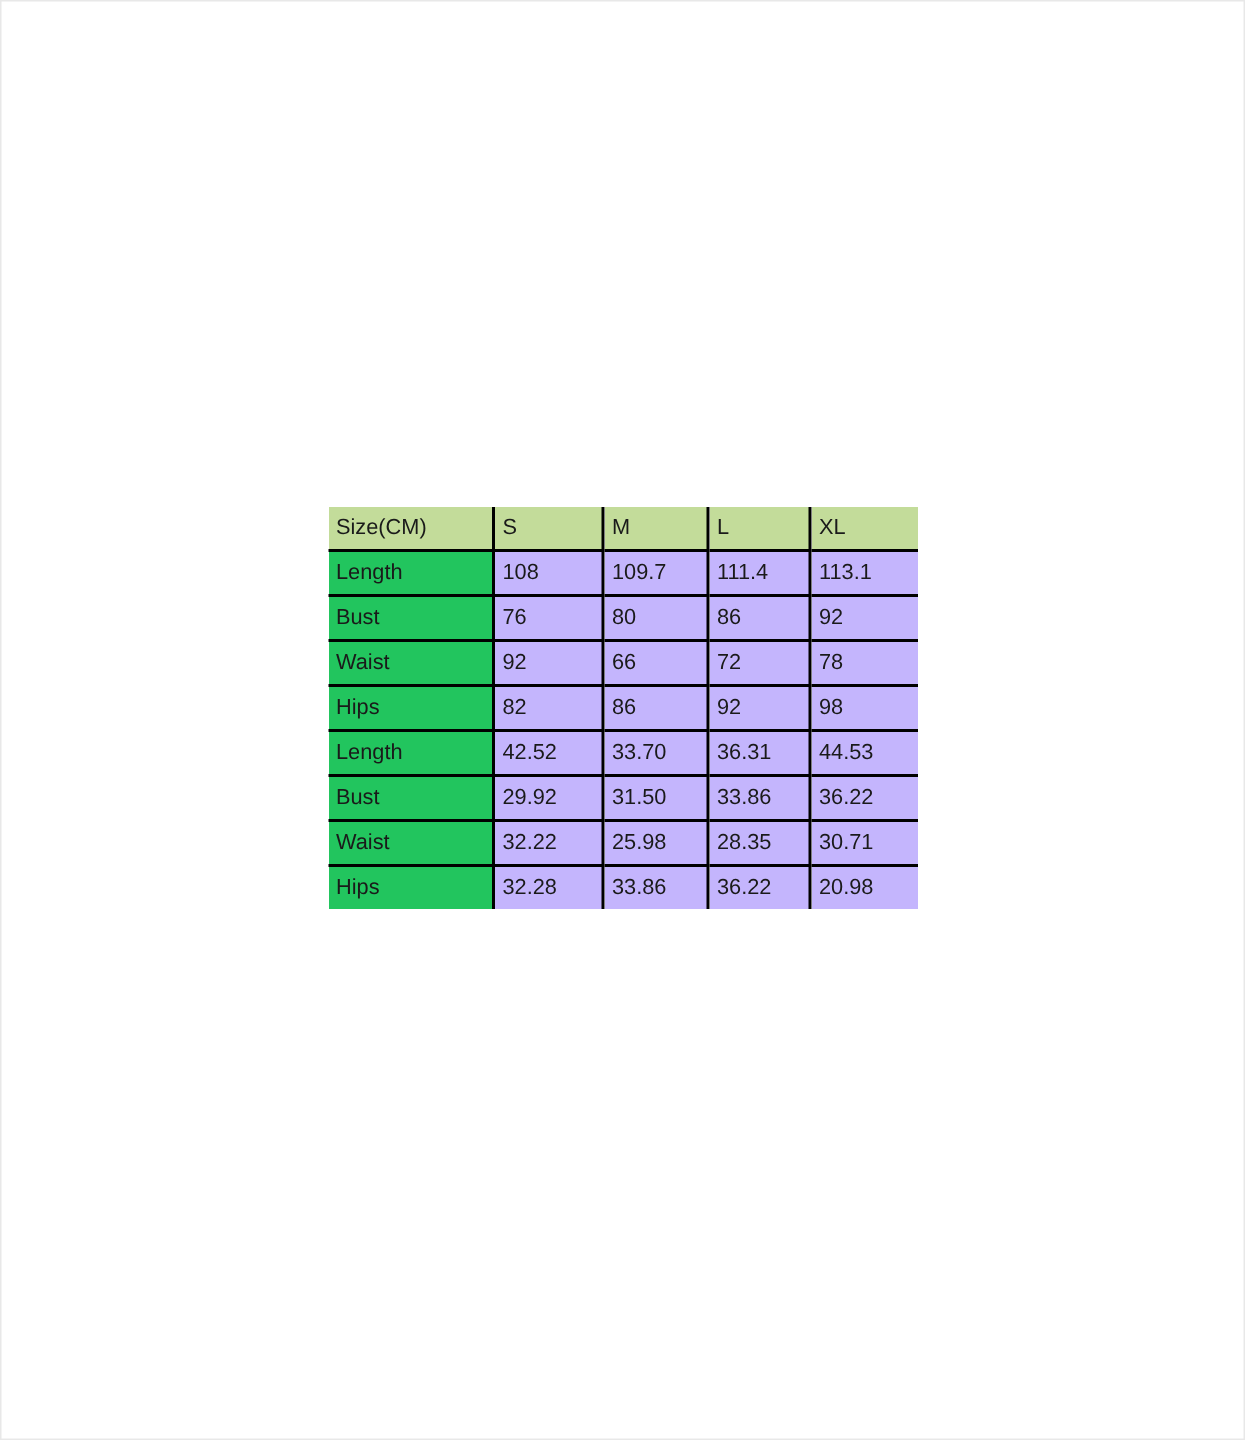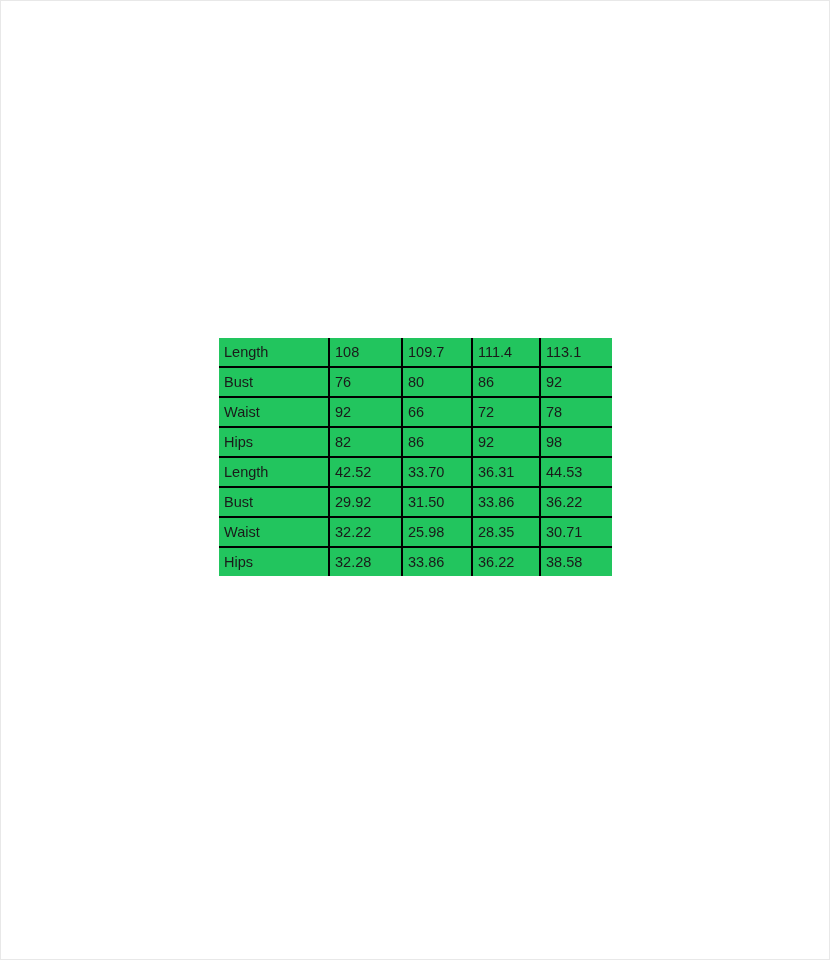--- a/index.html
+++ b/index.html
@@ -49,21 +49,21 @@
   table.size-chart td {
     height: 28px;
     padding: 0 0 0 5px;
     margin: 0;
     font-size: 14.5px;
     line-height: 28px;
     color: #1a1a1a;
     text-align: left;
     vertical-align: middle;
     white-space: nowrap;
-    background: #22c55e;
+    background: #c4b5fd;
     border-top: 0;
     border-bottom: 2px solid #000000;
     border-left: 2px solid #000000;
     border-right: 0;
     box-sizing: border-box;
     overflow: hidden;
   }
 
   
   table.size-chart td.label {
@@ -90,20 +90,27 @@
   <table class="size-chart">
     <colgroup>
       <col class="c-label">
       <col class="c-s">
       <col class="c-m">
       <col class="c-l">
       <col class="c-xl">
     </colgroup>
     <tbody>
 
+      <tr class="section-header">
+        <td class="label">Size(CM)</td>
+        <td>S</td>
+        <td>M</td>
+        <td>L</td>
+        <td>XL</td>
+      </tr>
 
       <tr>
         <td class="label">Length</td>
         <td>108</td>
         <td>109.7</td>
         <td>111.4</td>
         <td>113.1</td>
       </tr>
 
       <tr>
@@ -153,18 +160,18 @@
         <td>25.98</td>
         <td>28.35</td>
         <td>30.71</td>
       </tr>
 
       <tr class="last-row">
         <td class="label">Hips</td>
         <td>32.28</td>
         <td>33.86</td>
         <td>36.22</td>
-        <td>38.58</td>
+        <td>20.98</td>
       </tr>
 
     </tbody>
   </table>
 </div>
 
 </body></html>

